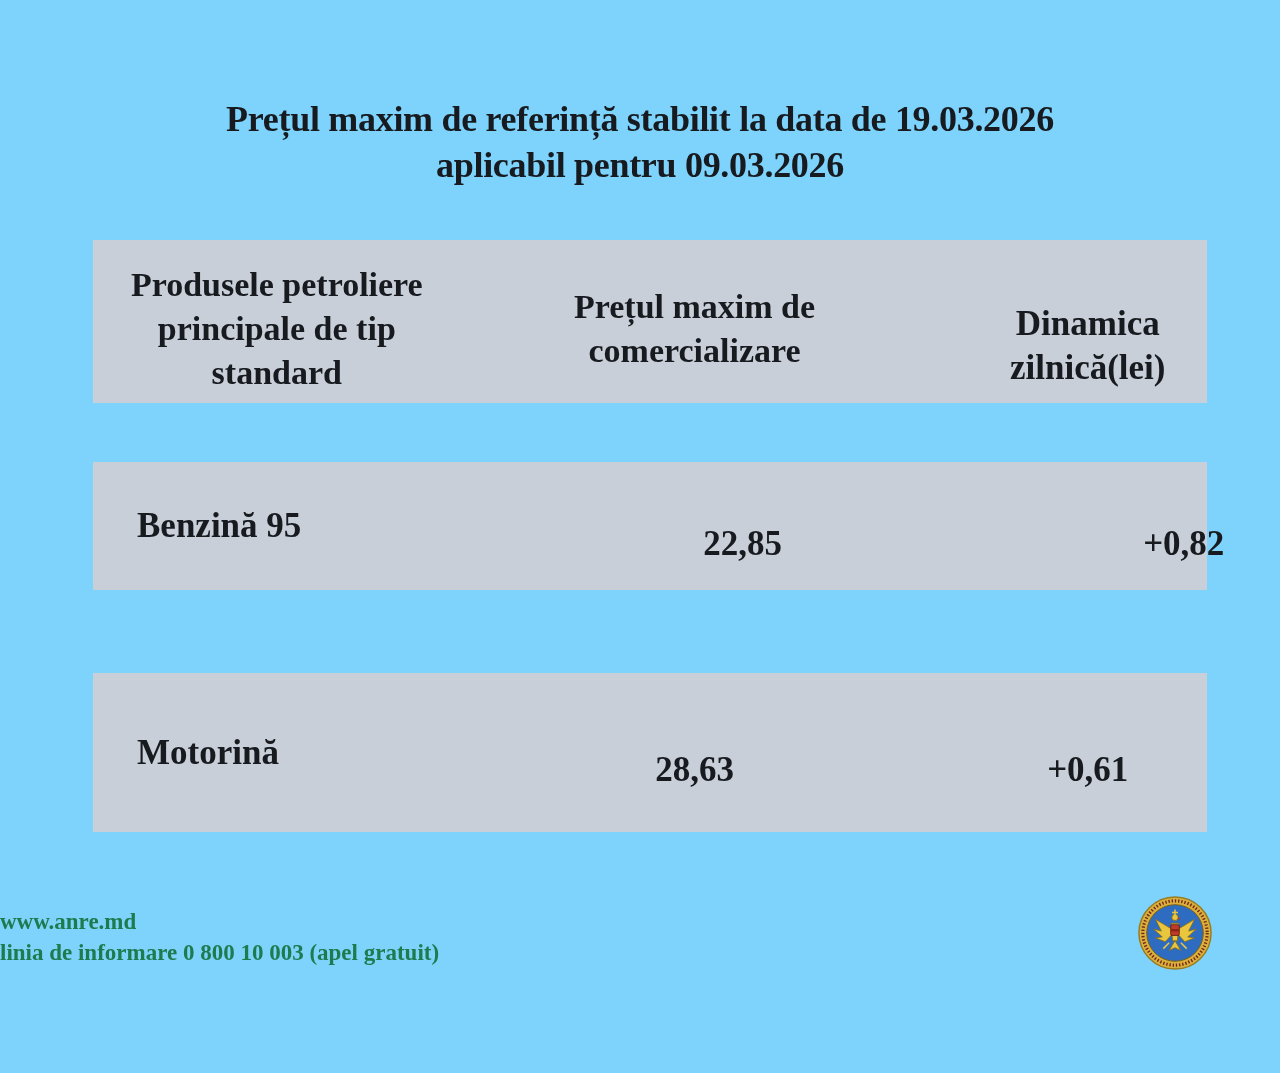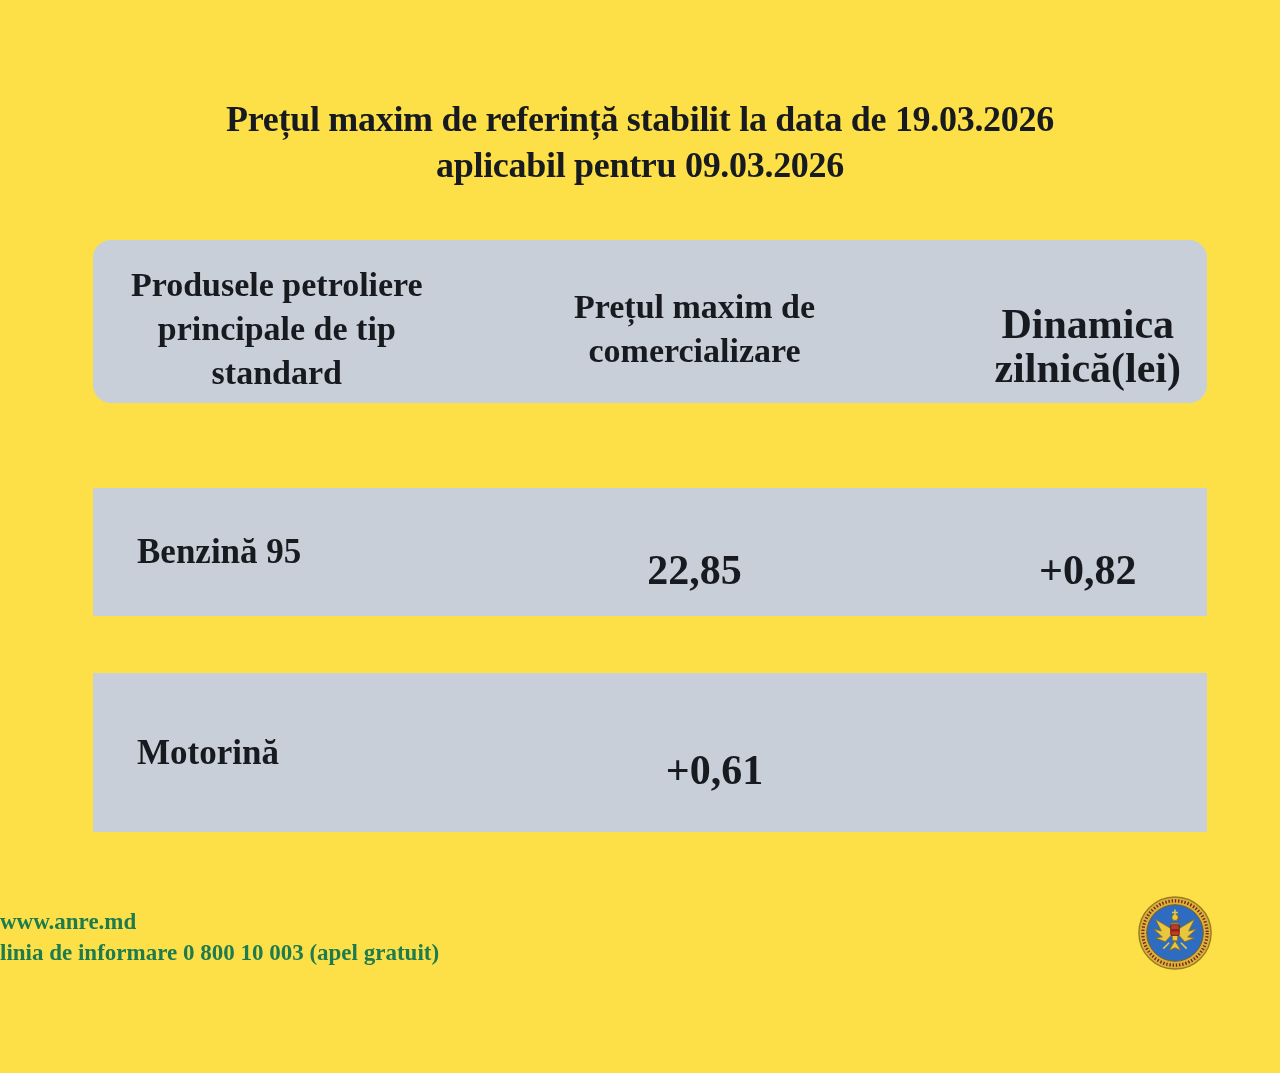--- a/index.html
+++ b/index.html
@@ -11,63 +11,63 @@
     height: 1073px;
     background: #eaf5f3;
     font-family: "Liberation Serif", "DejaVu Serif", serif;
     color: #171a1f;
     overflow: hidden;
   }
   .canvas {
     position: relative;
     width: 1280px;
     height: 1073px;
-    background: #fde047;
+    background: #7dd3fc;
   }
   .title-block {
     position: absolute;
     top: 96px;
     left: 0;
     width: 100%;
     text-align: center;
     font-weight: bold;
     font-size: 36px;
     line-height: 46px;
     letter-spacing: -0.3px;
   }
   .band {
     position: absolute;
     left: 93px;
     width: 1114px;
     background: #c9cfd8;
     display: grid;
     grid-template-columns: 33% 42% 25%;
   }
-  .band-header { top: 240px; height: 163px; border-radius: 18px; }
-  .band-row1   { top: 488px; height: 128px; }
+  .band-header { top: 240px; height: 163px; }
+  .band-row1   { top: 462px; height: 128px; gap: 48px; }
   .band-row2   { top: 673px; height: 159px; }
   .cell {
     display: flex;
     align-items: center;
     justify-content: center;
     font-weight: bold;
     font-size: 34px;
     line-height: 44px;
     text-align: center;
     white-space: pre-line;
   }
   .band-header .cell { padding-top: 14px; }
   .cell-product {
     justify-content: flex-start;
     text-align: left;
     padding-left: 44px;
     font-size: 35px;
   }
   .cell-dynamic { padding-left: 40px; }
-  .cell-price, .cell-dynamic { font-size: 42px; margin-top: 35px; }
+  .cell-price, .cell-dynamic { font-size: 35px; margin-top: 35px; }
   .footer-block {
     position: absolute;
     top: 906px;
     left: 0;
     width: 100%;
     color: #1e7b4e;
     font-weight: bold;
     font-size: 23px;
     line-height: 31px;
   }
@@ -100,20 +100,21 @@
   </div>
 
   <div class="band band-row1">
     <div class="cell cell-product">Benzină 95</div>
     <div class="cell cell-price">22,85</div>
     <div class="cell cell-dynamic">+0,82</div>
   </div>
 
   <div class="band band-row2">
     <div class="cell cell-product">Motorină</div>
+    <div class="cell cell-price">28,63</div>
     <div class="cell cell-dynamic">+0,61</div>
   </div>
 
   <div class="footer-block">
     <div>www.anre.md</div>
     <div>linia de informare 0 800 10 003 (apel gratuit)</div>
   </div>
 
   <svg class="logo" viewBox="0 0 80 80" xmlns="http://www.w3.org/2000/svg">
 

